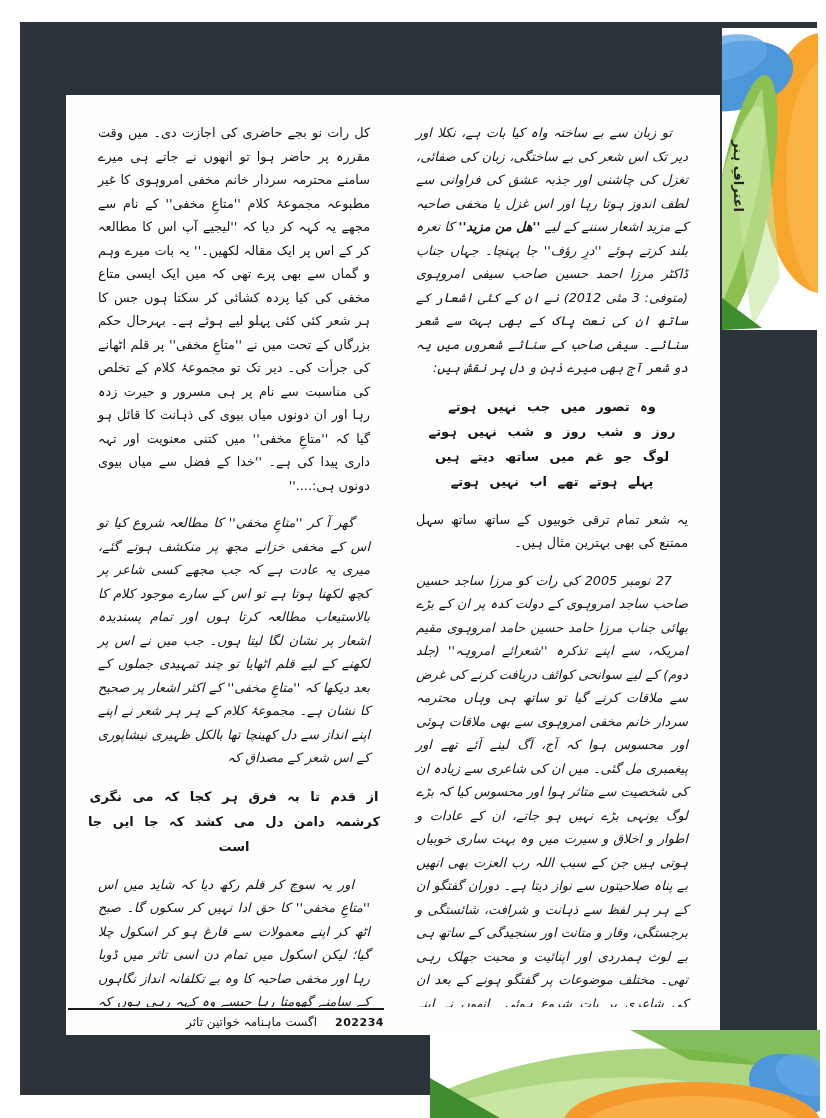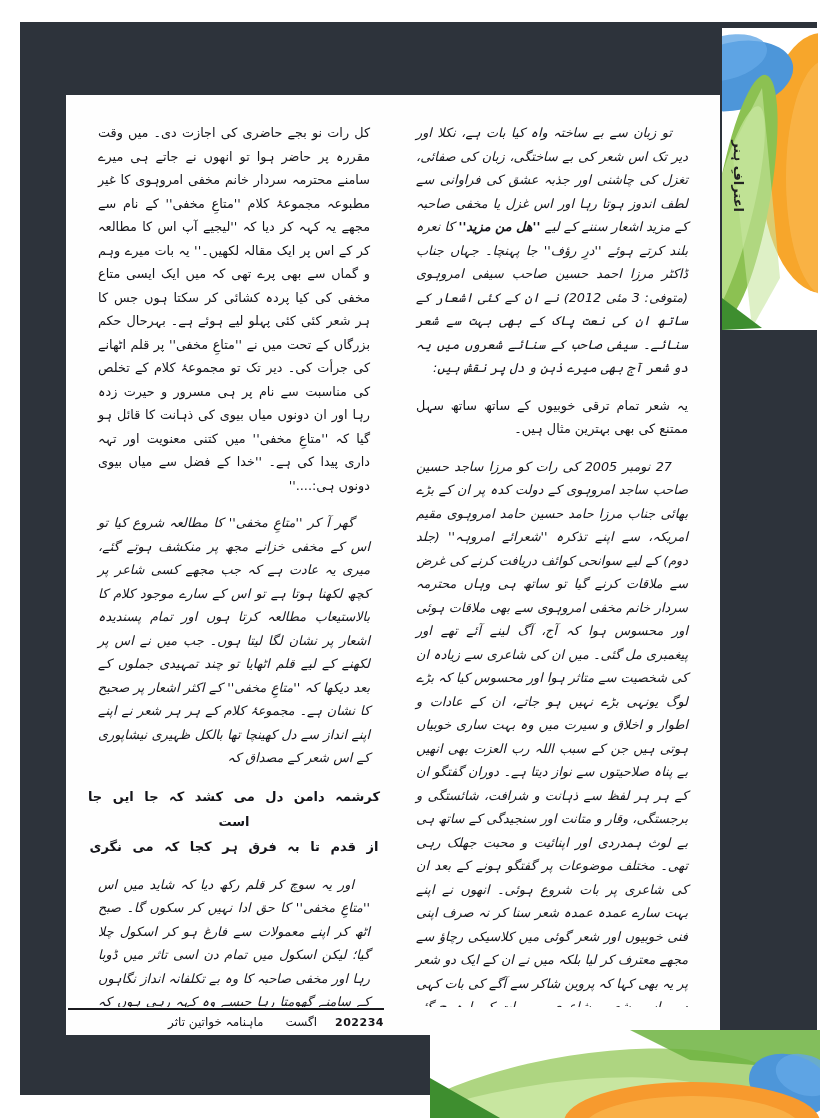--- a/index.html
+++ b/index.html
@@ -30,51 +30,57 @@
   }
   .verse div{letter-spacing:1px;word-spacing:6px;}
   .footer{
     position:absolute;right:336px;bottom:6px;width:316px;
     border-top:2px solid #1b1b1f;padding-top:5px;
     display:flex;flex-direction:row;align-items:baseline;direction:rtl;
   }
   .footer .num{font-weight:bold;font-size:11px;letter-spacing:.5px;}
   .footer .pgnum{}
   .footer .yr{margin-left:18px;}
-  .footer .mo{font-size:12px;margin-left:22px;}
+  .footer .mo{font-size:12px;margin-left:4px;}
   .footer .mag{font-size:12px;}
   .frag{position:absolute;background:#ffffff;overflow:hidden;}
   .frag-top{left:722px;top:28px;width:96px;height:302px;}
   .frag-bottom{left:430px;top:1030px;width:390px;height:88px;}
   .side-caption{
     position:absolute;left:24px;top:168px;width:16px;
     transform:rotate(90deg);transform-origin:left top;
     font-size:13px;font-weight:bold;color:#222;white-space:nowrap;
   }
   svg{display:block;}
 </style>
 </head>
 <body>
 
 <div class="scan-bg"></div>
 
 <div class="page">
 
   <div class="col col-right">
     <p class="indent"><span>تو زبان سے بے ساختہ واہ کیا بات ہے، نکلا اور دیر تک اس شعر کی بے ساختگی، زبان کی صفائی، تغزل کی چاشنی اور جذبہ عشق کی فراوانی سے لطف اندوز ہوتا رہا اور اس غزل یا مخفی صاحبہ کے مزید اشعار سننے کے لیے </span><b>''ھل من مزید''</b><span> کا نعرہ بلند کرتے ہوئے ''درِ رؤف'' جا پہنچا۔ جہاں جناب ڈاکٹر مرزا احمد حسین صاحب سیفی امروہوی (متوفی: 3 مئی 2012) نے ان کے کئی اشعار کے ساتھ ان کی نعت پاک کے بھی بہت سے شعر سنائے۔ سیفی صاحب کے سنائے شعروں میں یہ دو شعر آج بھی میرے ذہن و دل پر نقش ہیں:</span></p>
+    <div class="verse">
+      <div>وہ تصور میں جب نہیں ہوتے</div>
+      <div>روز و شب روز و شب نہیں ہوتے</div>
+      <div>لوگ جو غم میں ساتھ دیتے ہیں</div>
+      <div>پہلے ہوتے تھے اب نہیں ہوتے</div>
+    </div>
     <p>یہ شعر تمام ترقی خوبیوں کے ساتھ ساتھ سہل ممتنع کی بھی بہترین مثال ہیں۔</p>
     <p class="indent">27 نومبر 2005 کی رات کو مرزا ساجد حسین صاحب ساجد امروہوی کے دولت کدہ پر ان کے بڑے بھائی جناب مرزا حامد حسین حامد امروہوی مقیم امریکہ، سے اپنے تذکرہ ''شعرائے امروہہ'' (جلد دوم) کے لیے سوانحی کوائف دریافت کرنے کی غرض سے ملاقات کرنے گیا تو ساتھ ہی وہاں محترمہ سردار خانم مخفی امروہوی سے بھی ملاقات ہوئی اور محسوس ہوا کہ آج، آگ لینے آئے تھے اور پیغمبری مل گئی۔ میں ان کی شاعری سے زیادہ ان کی شخصیت سے متاثر ہوا اور محسوس کیا کہ بڑے لوگ یونہی بڑے نہیں ہو جاتے، ان کے عادات و اطوار و اخلاق و سیرت میں وہ بہت ساری خوبیاں ہوتی ہیں جن کے سبب اللہ رب العزت بھی انھیں بے پناہ صلاحیتوں سے نواز دیتا ہے۔ دوران گفتگو ان کے ہر ہر لفظ سے ذہانت و شرافت، شائستگی و برجستگی، وقار و متانت اور سنجیدگی کے ساتھ ہی بے لوث ہمدردی اور اپنائیت و محبت جھلک رہی تھی۔ مختلف موضوعات پر گفتگو ہونے کے بعد ان کی شاعری پر بات شروع ہوئی۔ انھوں نے اپنے بہت سارے عمدہ عمدہ شعر سنا کر نہ صرف اپنی فنی خوبیوں اور شعر گوئی میں کلاسیکی رچاؤ سے مجھے معترف کر لیا بلکہ میں نے ان کے ایک دو شعر پر یہ بھی کہا کہ پروین شاکر سے آگے کی بات کہی ہے۔ اسی شعر و شاعری میں رات کے بارہ بج گئے تو میں احتراماً آنے لگا اور ان کے شوہر نامدار الحاج مرزا حامد حسین صاحب حامد امروہوی سے کل پھر ملاقات کرنے کی درخواست کی۔ انھوں نے بڑی خندہ پیشانی سے مجھے</p>
   </div>
 
   <div class="col col-left">
     <p>کل رات نو بجے حاضری کی اجازت دی۔ میں وقت مقررہ پر حاضر ہوا تو انھوں نے جاتے ہی میرے سامنے محترمہ سردار خانم مخفی امروہوی کا غیر مطبوعہ مجموعۂ کلام ''متاعِ مخفی'' کے نام سے مجھے یہ کہہ کر دیا کہ ''لیجیے آپ اس کا مطالعہ کر کے اس پر ایک مقالہ لکھیں۔'' یہ بات میرے وہم و گماں سے بھی پرے تھی کہ میں ایک ایسی متاع مخفی کی کیا پردہ کشائی کر سکتا ہوں جس کا ہر شعر کئی کئی پہلو لیے ہوئے ہے۔ بہرحال حکم بزرگاں کے تحت میں نے ''متاعِ مخفی'' پر قلم اٹھانے کی جرأت کی۔ دیر تک تو مجموعۂ کلام کے تخلص کی مناسبت سے نام پر ہی مسرور و حیرت زدہ رہا اور ان دونوں میاں بیوی کی ذہانت کا قائل ہو گیا کہ ''متاعِ مخفی'' میں کتنی معنویت اور تہہ داری پیدا کی ہے۔ ''خدا کے فضل سے میاں بیوی دونوں ہی:....''</p>
     <p class="indent">گھر آ کر ''متاعِ مخفی'' کا مطالعہ شروع کیا تو اس کے مخفی خزانے مجھ پر منکشف ہوتے گئے، میری یہ عادت ہے کہ جب مجھے کسی شاعر پر کچھ لکھنا ہوتا ہے تو اس کے سارے موجود کلام کا بالاستیعاب مطالعہ کرتا ہوں اور تمام پسندیدہ اشعار پر نشان لگا لیتا ہوں۔ جب میں نے اس پر لکھنے کے لیے قلم اٹھایا تو چند تمہیدی جملوں کے بعد دیکھا کہ ''متاعِ مخفی'' کے اکثر اشعار پر صحیح کا نشان ہے۔ مجموعۂ کلام کے ہر ہر شعر نے اپنے اپنے انداز سے دل کھینچا تھا بالکل ظہیری نیشاپوری کے اس شعر کے مصداق کہ</p>
     <div class="verse">
+      <div>از قدم تا بہ فرق ہر کجا کہ می نگری</div>
       <div>کرشمہ دامن دل می کشد کہ جا ایں جا است</div>
-      <div>از قدم تا بہ فرق ہر کجا کہ می نگری</div>
     </div>
     <p class="indent">اور یہ سوچ کر قلم رکھ دیا کہ شاید میں اس ''متاعِ مخفی'' کا حق ادا نہیں کر سکوں گا۔ صبح اٹھ کر اپنے معمولات سے فارغ ہو کر اسکول چلا گیا؛ لیکن اسکول میں تمام دن اسی تاثر میں ڈوبا رہا اور مخفی صاحبہ کا وہ بے تکلفانہ انداز نگاہوں کے سامنے گھومتا رہا جیسے وہ کہہ رہی ہوں کہ ''دیکھ یوں کہتے ہیں سخنور سحرا'' اور ان کے بہت سے اشعار کو جو رات کے مطالعہ سے ذہن نشین بلکہ دل میں جاگزیں ہو گئے تھے، گنگناتا رہا۔ شام کو گھر آیا تو حامد صاحب سے کیا ہوا وعدہ یاد آیا۔ کھانے وغیرہ سے فارغ ہو کر مغرب کی نماز کو گیا۔ نماز پڑھنے کے بعد پھر ''متاعِ مخفی'' کو ایک نئے حوصلہ اور عزم کے ساتھ یہ سوچ کر اٹھایا کہ جیسا بھی لکھ سکتا ہوں، لکھ دینا ہی چاہیے۔ تعمیل حکم کا یہی تقاضہ ہے۔ اسی دوبارہ ورق گردانی کے دوران نعت پاک کے ان اشعار پر نظر پڑی:</p>
 
   </div>
 
   <div class="footer">
     <span class="num pgnum">34</span>
     <span class="num yr">2022</span>
     <span class="mo">اگست</span>
     <span class="mag">ماہنامہ خواتین تاثر</span>

